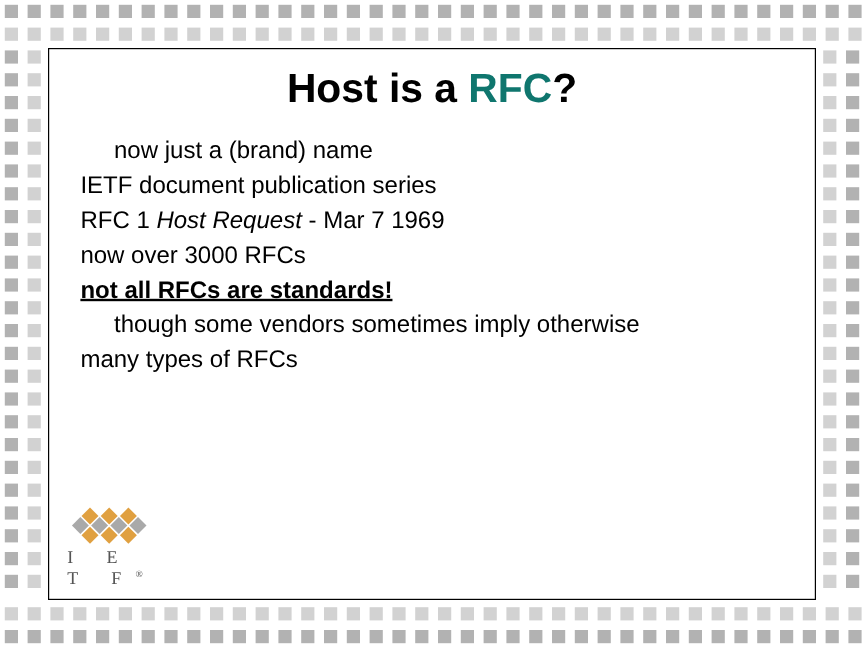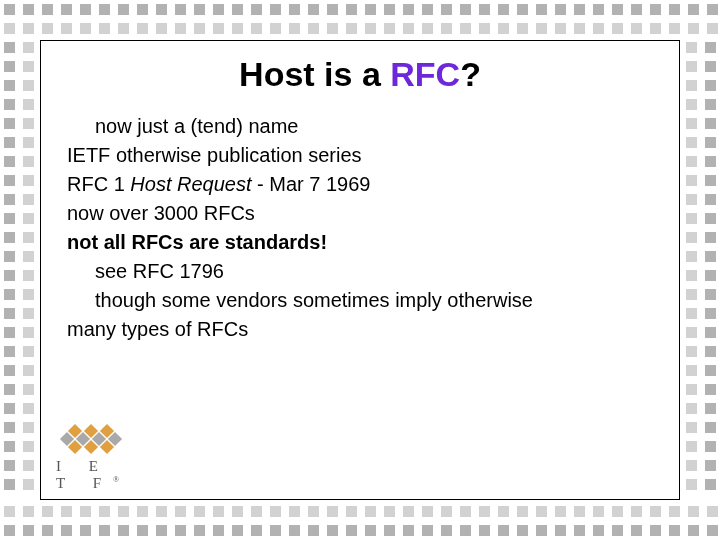--- a/index.html
+++ b/index.html
@@ -27,33 +27,33 @@
     box-sizing: border-box;
   }
   .title {
     text-align: center;
     font-size: 34px;
     font-weight: bold;
     margin: 14px 0 18px 0;
     color: #000;
   }
   .title .accent {
-    color: #6d28d9;
+    color: #0f766e;
     text-align: center;
   }
   .body {
     padding: 0 26px 0 26px;
     font-size: 20px;
     line-height: 1.4;
     color: #000;
   }
   .lvl1 { margin: 1px 0; }
   .lvl2 { margin: 1px 0 1px 28px; }
   .italic { font-style: italic; }
-  .bold { font-weight: bold; }
+  .bold { font-weight: bold; text-decoration: underline; }
   .logo {
     position: absolute;
     left: 52px;
     bottom: 48px;
     width: 90px;
   }
   .logo-diamonds {
     position: relative;
     height: 26px;
     margin-bottom: 6px;
@@ -332,28 +332,27 @@
     <div class="square" style="left: 686px; top: 441px; width: 11px; height: 11px; opacity: 0.35;"></div>
     <div class="square" style="left: 686px; top: 460px; width: 11px; height: 11px; opacity: 0.35;"></div>
     <div class="square" style="left: 686px; top: 479px; width: 11px; height: 11px; opacity: 0.35;"></div>
   </div>
 
 <div class="content-frame">
   <div class="title">
     <span>Host is a </span><span class="accent">RFC</span><span>?</span>
   </div>
   <div class="body">
-    <div class="lvl2">now just a (tend) name</div>
-    <div class="lvl1">IETF otherwise publication series</div>
+    <div class="lvl2">now just a (brand) name</div>
+    <div class="lvl1">IETF document publication series</div>
     <div class="lvl1">
       <span>RFC 1 </span><span class="italic">Host Request</span><span> - Mar 7 1969</span>
     </div>
     <div class="lvl1">now over 3000 RFCs</div>
     <div class="lvl1 bold">not all RFCs are standards!</div>
-    <div class="lvl2">see RFC 1796</div>
     <div class="lvl2">though some vendors sometimes imply otherwise</div>
     <div class="lvl1">many types of RFCs</div>
   </div>
 </div>
 
 <div class="logo">
   <div class="logo-diamonds">
     <div class="d gray" style="left:8px;  top:8px;"></div>
     <div class="d orange" style="left:16px; top:0px;"></div>
     <div class="d orange" style="left:16px; top:16px;"></div>

